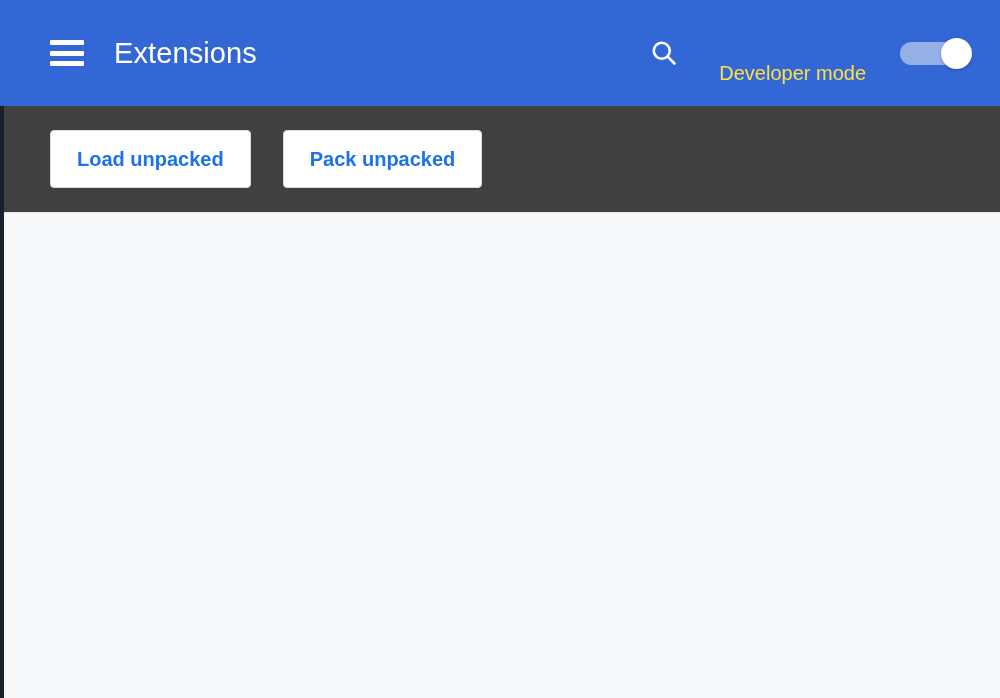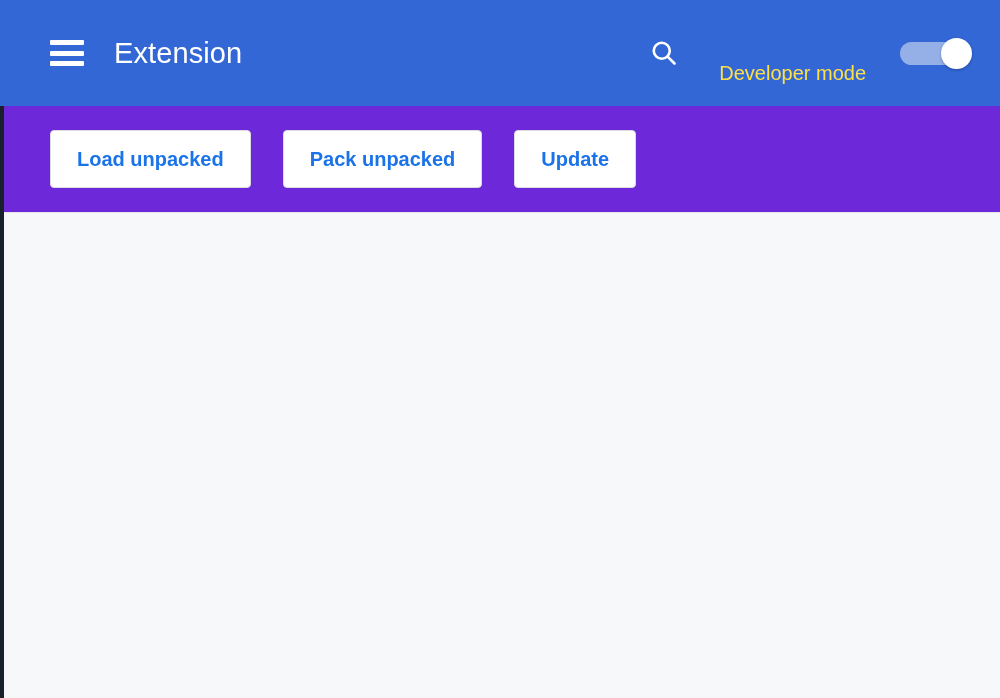--- a/index.html
+++ b/index.html
@@ -101,21 +101,21 @@
     box-shadow: 0 1px 3px rgba(0,0,0,0.28);
   }
 
   
   .toolbar {
     position: absolute;
     left: 0;
     top: 106px;
     width: 1000px;
     height: 107px;
-    background: #6d28d9;
+    background: #404040;
     display: flex;
     align-items: center;
     box-sizing: border-box;
     padding-left: 50px;
     border-bottom: 1px solid #e4e6e8;
     z-index: 3;
   }
   .tb-btn {
     height: 58px;
     border: 1px solid #dadce0;
@@ -277,21 +277,21 @@
 <body>
 
 <div class="header">
 
   <div class="hamburger">
     <span></span>
     <span></span>
     <span></span>
   </div>
 
-  <div class="header-title">Extension</div>
+  <div class="header-title">Extensions</div>
 
   <div class="header-spacer"></div>
 
   <div class="search-icon">
     <svg width="30" height="30" viewBox="0 0 24 24" aria-hidden="true">
       <circle cx="10.2" cy="10.2" r="6.4" fill="none" stroke="#ffffff" stroke-width="2.1"></circle>
       <line x1="14.9" y1="14.9" x2="20.4" y2="20.4" stroke="#ffffff" stroke-width="2.1" stroke-linecap="round"></line>
     </svg>
   </div>
 
@@ -299,21 +299,20 @@
 
   <div class="dev-toggle">
     <div class="track"></div>
     <div class="knob"></div>
   </div>
 </div>
 
 <div class="toolbar">
   <button class="tb-btn">Load unpacked</button>
   <button class="tb-btn">Pack unpacked</button>
-  <button class="tb-btn">Update</button>
 </div>
 
 <div class="content"></div>
 <div class="left-rail"></div>
 
 <div class="ext-card">
 
   <div class="ext-icon"></div>
 
   <div class="ext-head">

